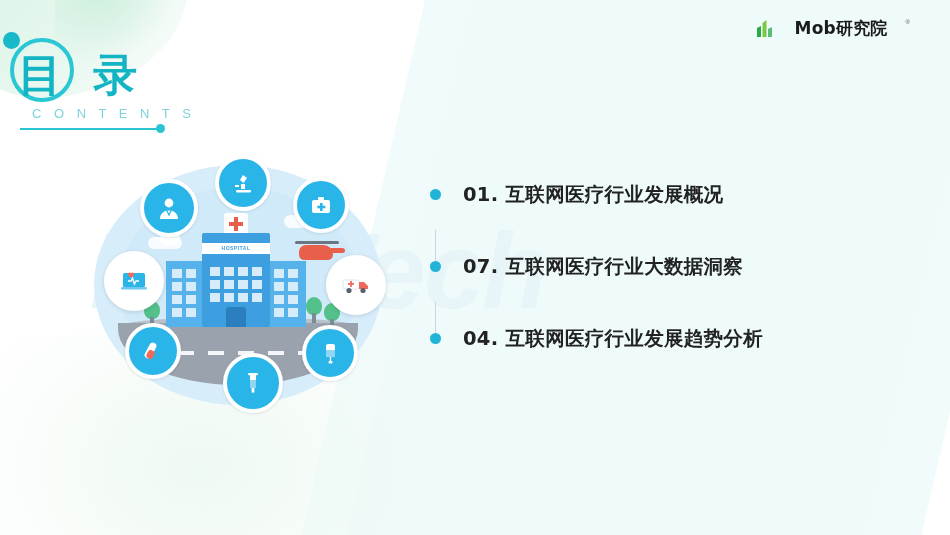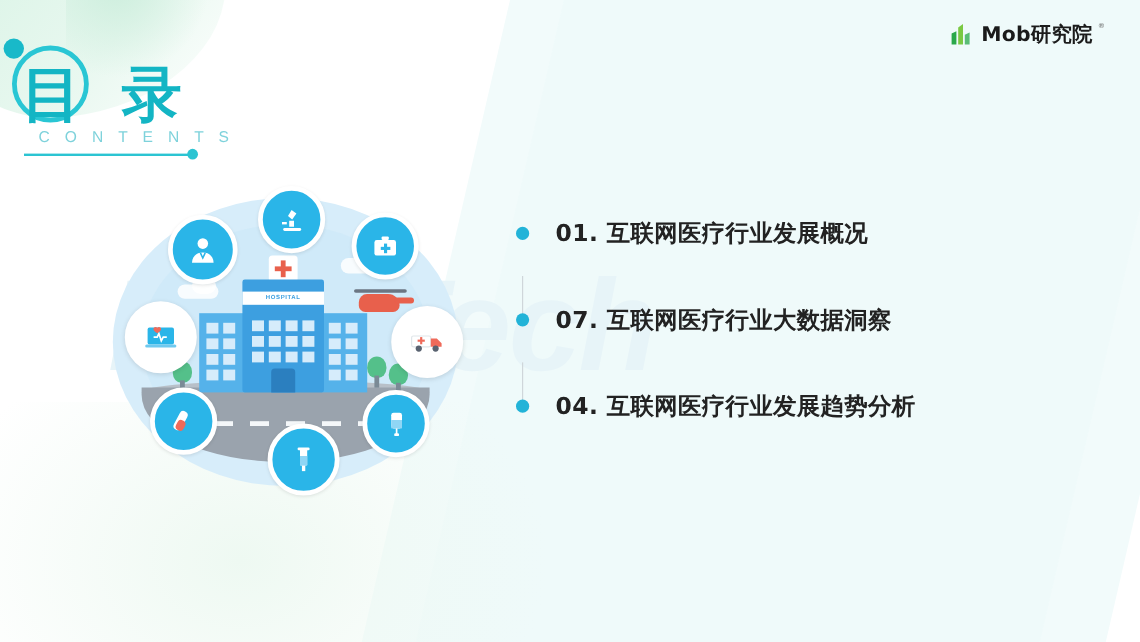--- a/index.html
+++ b/index.html
@@ -103,21 +103,21 @@
     height: 17px;
     background: #18b9c9;
     border-radius: 50%;
   }
 
   
   .title-cn {
     position: absolute;
     left: 18px;
     top: 46px;
-    font-size: 50px;
+    font-size: 44px;
     font-weight: bold;
     color: #13b5c4;
     letter-spacing: 8px;
     font-family: "DejaVu Sans", sans-serif;
   }
   .title-en {
     position: absolute;
     left: 32px;
     top: 106px;
     font-size: 13px;
@@ -139,25 +139,25 @@
     top: 124px;
     width: 9px;
     height: 9px;
     border-radius: 50%;
     background: #2bc4d2;
   }
 
   
   .logo {
     position: absolute;
-    right: 30px;
+    right: 40px;
     top: 17px;
     display: flex;
     align-items: flex-start;
-    gap: 5px;
+    gap: 18px;
   }
   .logo-mark {
     position: relative;
     width: 22px;
     height: 22px;
   }
   .logo-text {
     font-size: 17px;
     font-weight: bold;
     color: #1b1b1b;

